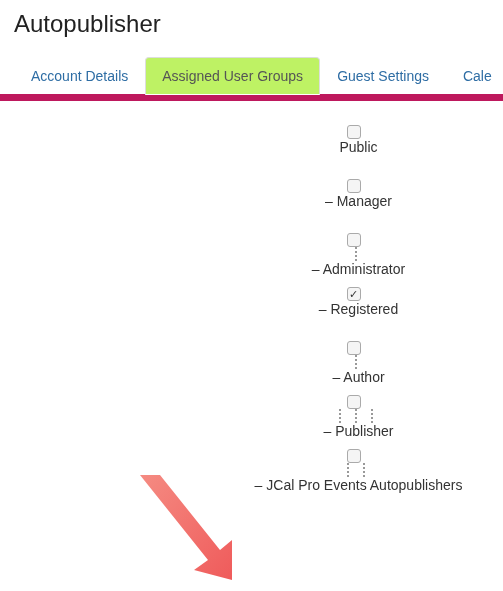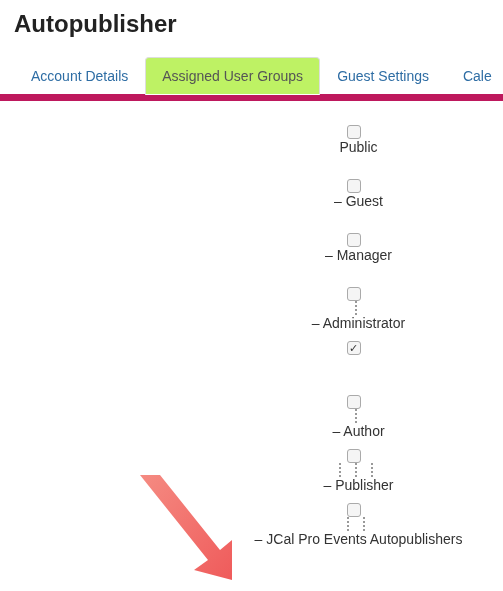--- a/index.html
+++ b/index.html
@@ -10,21 +10,21 @@
     body {
       font-family: -apple-system, BlinkMacSystemFont, "Segoe UI", Helvetica, Arial, sans-serif;
       background: #fff;
       width: 503px;
       height: 591px;
       overflow: hidden;
       position: relative;
     }
     .page-title {
       font-size: 24px;
-      font-weight: bold;
+      font-weight: normal;
       color: #222;
       padding: 10px 14px 18px 14px;
     }
     .tabs {
       display: flex;
       border-bottom: 7px solid #be185d;
       padding-left: 14px;
       gap: 0;
     }
     .tab {
@@ -108,35 +108,32 @@
     <div class="tab"><span>Cale</span></div>
   </div>
 
 <div class="group-list">
     <div class="group-row">
       <div class="group-checkbox"></div>
       <span class="group-label">Public</span>
     </div>
     <div class="group-row">
       <div class="group-checkbox"></div>
-      <span class="group-label">– Guest</span>
-    </div>
-    <div class="group-row">
-      <div class="group-checkbox"></div>
       <span class="group-label">– Manager</span>
     </div>
     <div class="group-row">
       <div class="group-checkbox"></div>
       <div class="indent-marks">
         <div class="indent-mark"></div>
       </div>
       <span class="group-label">– Administrator</span>
     </div>
     <div class="group-row">
       <div class="group-checkbox checked"></div>
+      <span class="group-label">– Registered</span>
     </div>
     <div class="group-row">
       <div class="group-checkbox"></div>
       <div class="indent-marks">
         <div class="indent-mark"></div>
       </div>
       <span class="group-label">– Author</span>
     </div>
     <div class="group-row">
       <div class="group-checkbox"></div>

